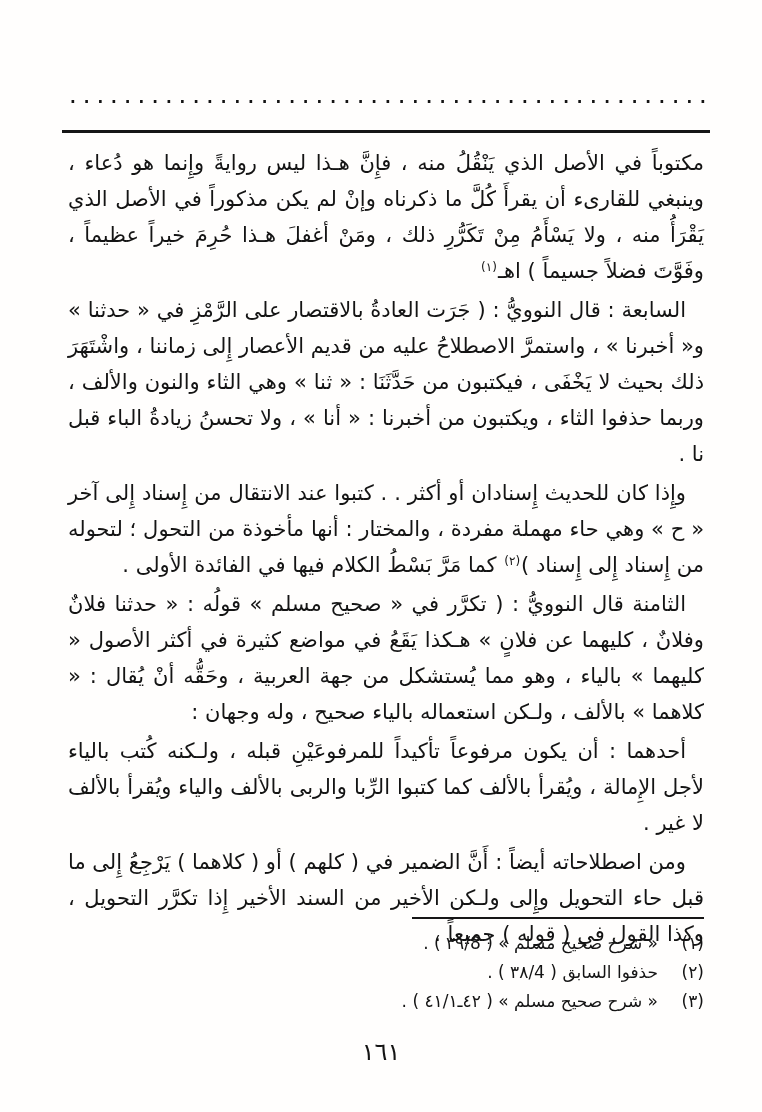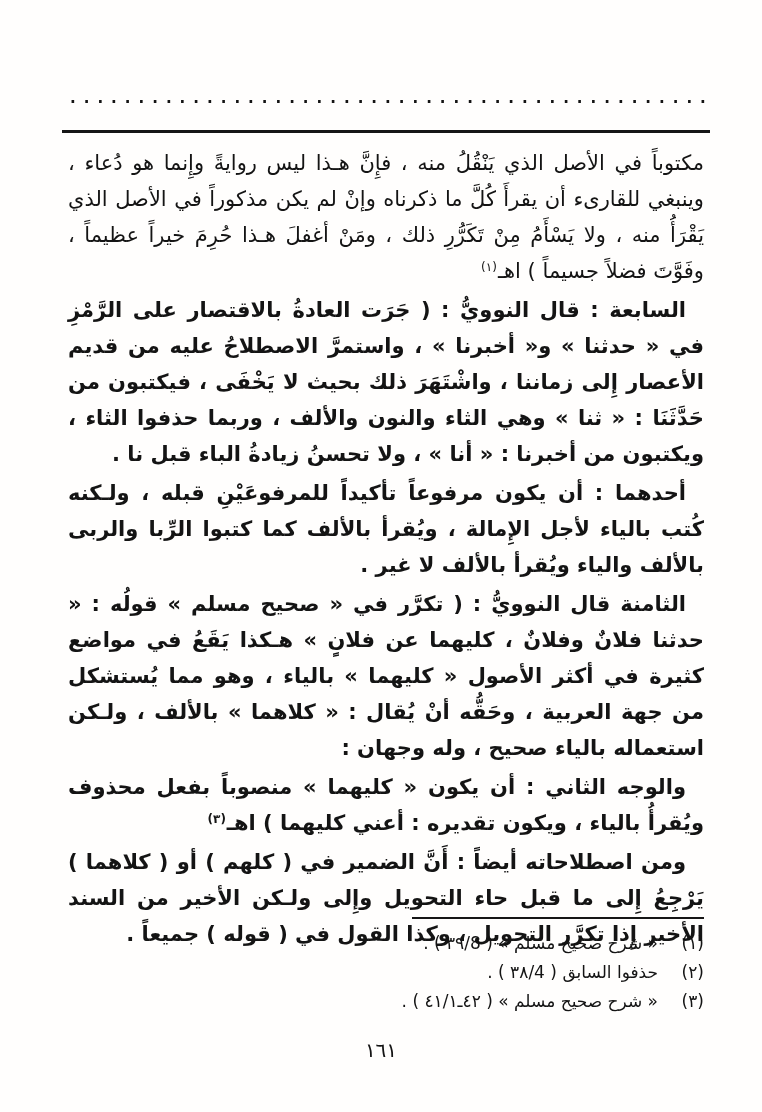--- a/index.html
+++ b/index.html
@@ -49,21 +49,20 @@
     direction: rtl;
     font-size: 21px;
     line-height: 36px;
     text-align: justify;
   }
   .body-text p.para {
     margin: 0 0 3px 8px;
   }
   .body-text p.para.indent {
     text-indent: 18px;
-    font-weight: bold;
   }
   sup.fnref {
     font-size: 12px;
     line-height: 0;
     vertical-align: 7px;
     margin: 0 1px;
   }
   .fn-rule {
     position: absolute;
     top: 917px;
@@ -91,37 +90,37 @@
     width: 46px;
   }
   .fn-body { flex: 1 1 auto; }
   .fn-ref { unicode-bidi: isolate; }
   .page-number {
     position: absolute;
     top: 1038px;
     left: 0;
     right: 0;
     text-align: center;
-    font-size: 20px;
+    font-size: 24px;
     letter-spacing: 2px;
     color: #141414;
   }
 </style>
 </head>
 <body>
 
 <div class="page">
   <div class="dots">..................................................</div>
   <div class="top-rule"></div>
   <div class="body-text">
       <p class="para">مكتوباً في الأصل الذي يَنْقُلُ منه ، فإِنَّ هـذا ليس روايةً وإِنما هو دُعاء ، وينبغي للقارىء أن يقرأَ كُلَّ ما ذكرناه وإنْ لم يكن مذكوراً في الأصل الذي يَقْرَأُ منه ، ولا يَسْأَمُ مِنْ تَكَرُّرِ ذلك ، ومَنْ أغفلَ هـذا حُرِمَ خيراً عظيماً ، وفَوَّتَ فضلاً جسيماً ) اهـ<sup class="fnref">(١)</sup></p>
       <p class="para indent">السابعة : قال النوويُّ : ( جَرَت العادةُ بالاقتصار على الرَّمْزِ في « حدثنا » و« أخبرنا » ، واستمرَّ الاصطلاحُ عليه من قديم الأعصار إِلى زماننا ، واشْتَهَرَ ذلك بحيث لا يَخْفَى ، فيكتبون من حَدَّثَنَا : « ثنا » وهي الثاء والنون والألف ، وربما حذفوا الثاء ، ويكتبون من أخبرنا : « أنا » ، ولا تحسنُ زيادةُ الباء قبل نا .</p>
+      <p class="para indent">وإِذا كان للحديث إِسنادان أو أكثر . . كتبوا عند الانتقال من إِسناد إِلى آخر « ح » وهي حاء مهملة مفردة ، والمختار : أنها مأخوذة من التحول ؛ لتحوله من إِسناد إِلى إِسناد )<sup class="fnref">(٢)</sup> كما مَرَّ بَسْطُ الكلام فيها في الفائدة الأولى .</p>
+      <p class="para indent">الثامنة قال النوويُّ : ( تكرَّر في « صحيح مسلم » قولُه : « حدثنا فلانٌ وفلانٌ ، كليهما عن فلانٍ » هـكذا يَقَعُ في مواضع كثيرة في أكثر الأصول « كليهما » بالياء ، وهو مما يُستشكل من جهة العربية ، وحَقُّه أنْ يُقال : « كلاهما » بالألف ، ولـكن استعماله بالياء صحيح ، وله وجهان :</p>
       <p class="para indent">أحدهما : أن يكون مرفوعاً تأكيداً للمرفوعَيْنِ قبله ، ولـكنه كُتب بالياء لأجل الإِمالة ، ويُقرأ بالألف كما كتبوا الرِّبا والربى بالألف والياء ويُقرأ بالألف لا غير .</p>
-      <p class="para indent">الثامنة قال النوويُّ : ( تكرَّر في « صحيح مسلم » قولُه : « حدثنا فلانٌ وفلانٌ ، كليهما عن فلانٍ » هـكذا يَقَعُ في مواضع كثيرة في أكثر الأصول « كليهما » بالياء ، وهو مما يُستشكل من جهة العربية ، وحَقُّه أنْ يُقال : « كلاهما » بالألف ، ولـكن استعماله بالياء صحيح ، وله وجهان :</p>
-      <p class="para indent">والوجه الثاني : أن يكون « كليهما » منصوباً بفعل محذوف ويُقرأُ بالياء ، ويكون تقديره : أعني كليهما ) اهـ<sup class="fnref">(٣)</sup></p>
       <p class="para indent">ومن اصطلاحاته أيضاً : أَنَّ الضمير في ( كلهم ) أو ( كلاهما ) يَرْجِعُ إِلى ما قبل حاء التحويل وإِلى ولـكن الأخير من السند الأخير إِذا تكرَّر التحويل ، وكذا القول في ( قوله ) جميعاً .</p>
     </div>
   <div class="fn-rule"></div>
   <div class="footnotes">
       <div class="fn-row">
         <span class="fn-marker">(١)</span>
         <span class="fn-body"><span>« شرح صحيح مسلم »</span> <span class="fn-ref" dir="ltr">( ٣٩/8 )</span><span> .</span></span>
       </div>
       <div class="fn-row">
         <span class="fn-marker">(٢)</span>

